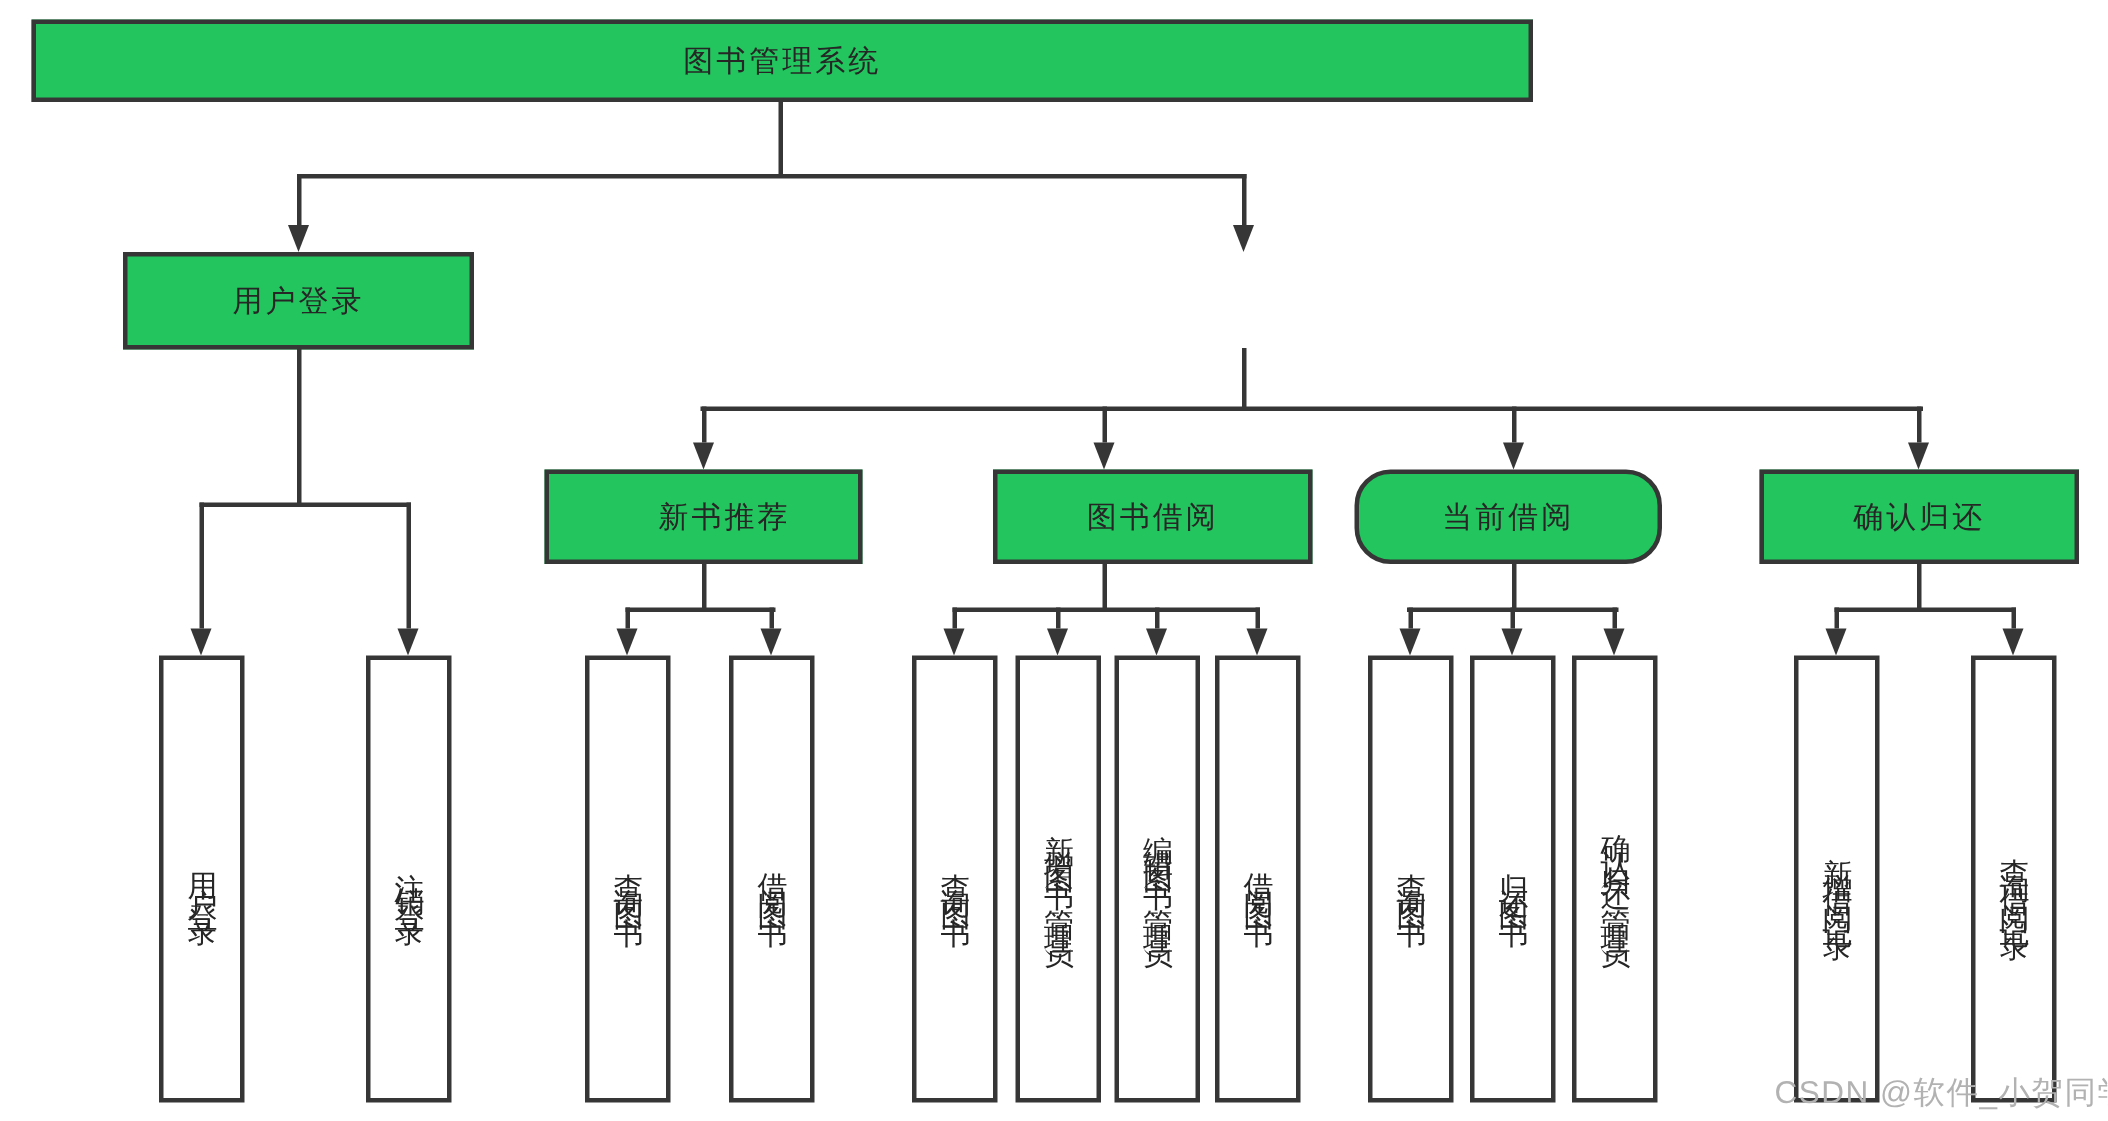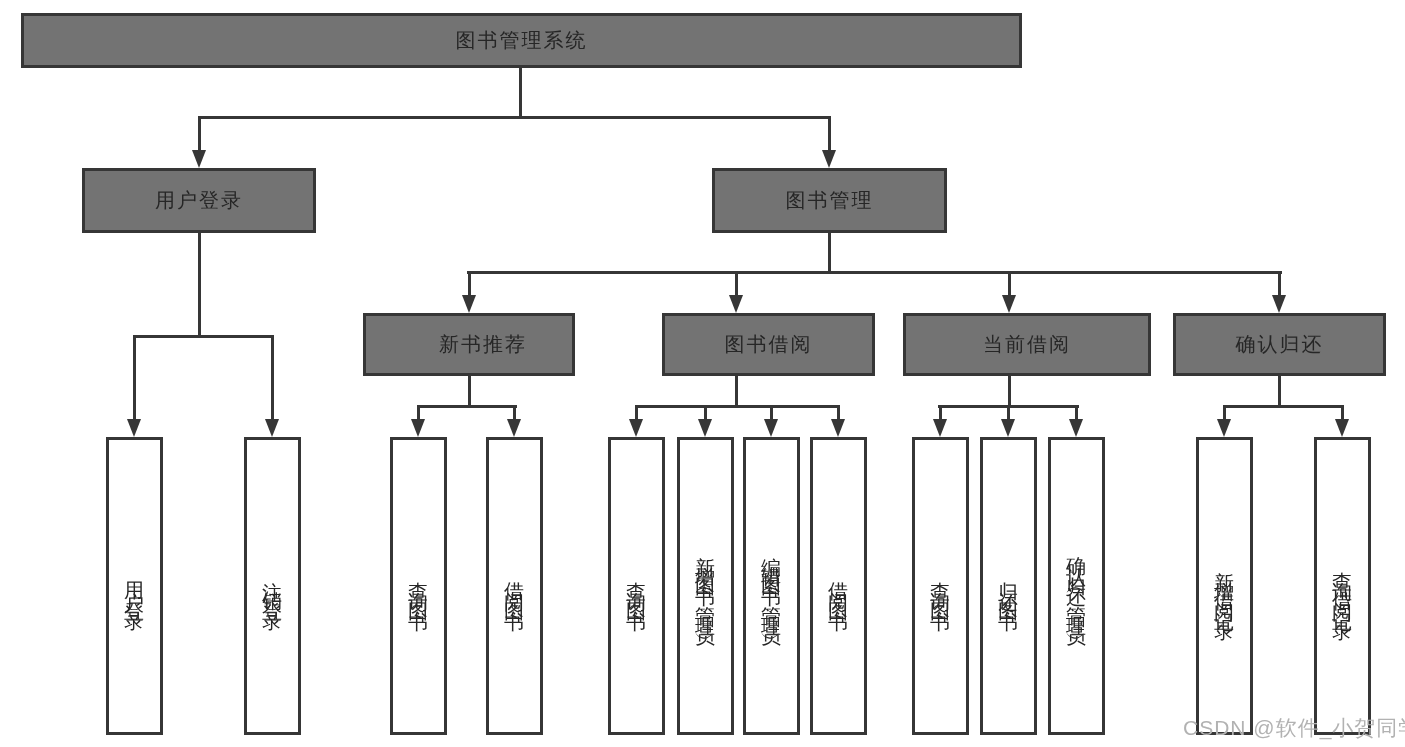--- a/index.html
+++ b/index.html
@@ -14,21 +14,21 @@
     width:1405px;height:747px;
     background:var(--bg);
     font-family:"Liberation Sans","DejaVu Sans",sans-serif;
     color:var(--text);
     overflow:hidden;
   }
   .box{
     position:absolute;
     box-sizing:border-box;
     border:3px solid var(--line);
-    background:#737373;
+    background:#22c55e;
     display:flex;align-items:center;justify-content:center;
     text-align:center;
   }
   .hlabel{
     font-size:20px;
     letter-spacing:2px;
     white-space:nowrap;
   }
   .vcol{
     position:absolute;
@@ -77,23 +77,20 @@
 
   <div class="vline" style="left:519px;top:67px;height:51px;"></div>
   <div class="hline" style="left:198px;top:116px;width:633px;"></div>
   <div class="vline" style="left:198px;top:116px;height:34px;"></div>
   <div class="arr" style="left:192px;top:150px;"></div>
   <div class="vline" style="left:828px;top:116px;height:34px;"></div>
   <div class="arr" style="left:822px;top:150px;"></div>
 
   <div class="box" style="left:82px;top:168px;width:234px;height:65px;">
     <span class="hlabel">用户登录</span>
-  </div>
-  <div class="box" style="left:712px;top:168px;width:235px;height:65px;">
-    <span class="hlabel">图书管理</span>
   </div>
 
   <div class="vline" style="left:198px;top:232px;height:104px;"></div>
   <div class="hline" style="left:133px;top:335px;width:141px;"></div>
   <div class="vline" style="left:133px;top:335px;height:84px;"></div>
   <div class="arr" style="left:127px;top:419px;"></div>
   <div class="vline" style="left:271px;top:335px;height:84px;"></div>
   <div class="arr" style="left:265px;top:419px;"></div>
 
   <div class="vline" style="left:828px;top:232px;height:42px;"></div>
@@ -106,21 +103,21 @@
   <div class="arr" style="left:1002px;top:295px;"></div>
   <div class="vline" style="left:1278px;top:271px;height:24px;"></div>
   <div class="arr" style="left:1272px;top:295px;"></div>
 
   <div class="box" style="left:363px;top:313px;width:212px;height:63px;padding-left:28px;">
     <span class="hlabel">新书推荐</span>
   </div>
   <div class="box" style="left:630px;top:313px;width:213px;height:63px;margin-left:32px;">
     <span class="hlabel">图书借阅</span>
   </div>
-  <div class="box" style="left:903px;top:313px;width:248px;height:63px;">
+  <div class="box" style="left:903px;top:313px;width:205px;height:63px;border-radius:24px;">
     <span class="hlabel">当前借阅</span>
   </div>
   <div class="box" style="left:1173px;top:313px;width:213px;height:63px;">
     <span class="hlabel">确认归还</span>
   </div>
 
   <div class="vline" style="left:468px;top:375px;height:33px;"></div>
   <div class="hline" style="left:417px;top:405px;width:100px;"></div>
   <div class="vline" style="left:417px;top:405px;height:14px;"></div>
   <div class="arr" style="left:411px;top:419px;"></div>

